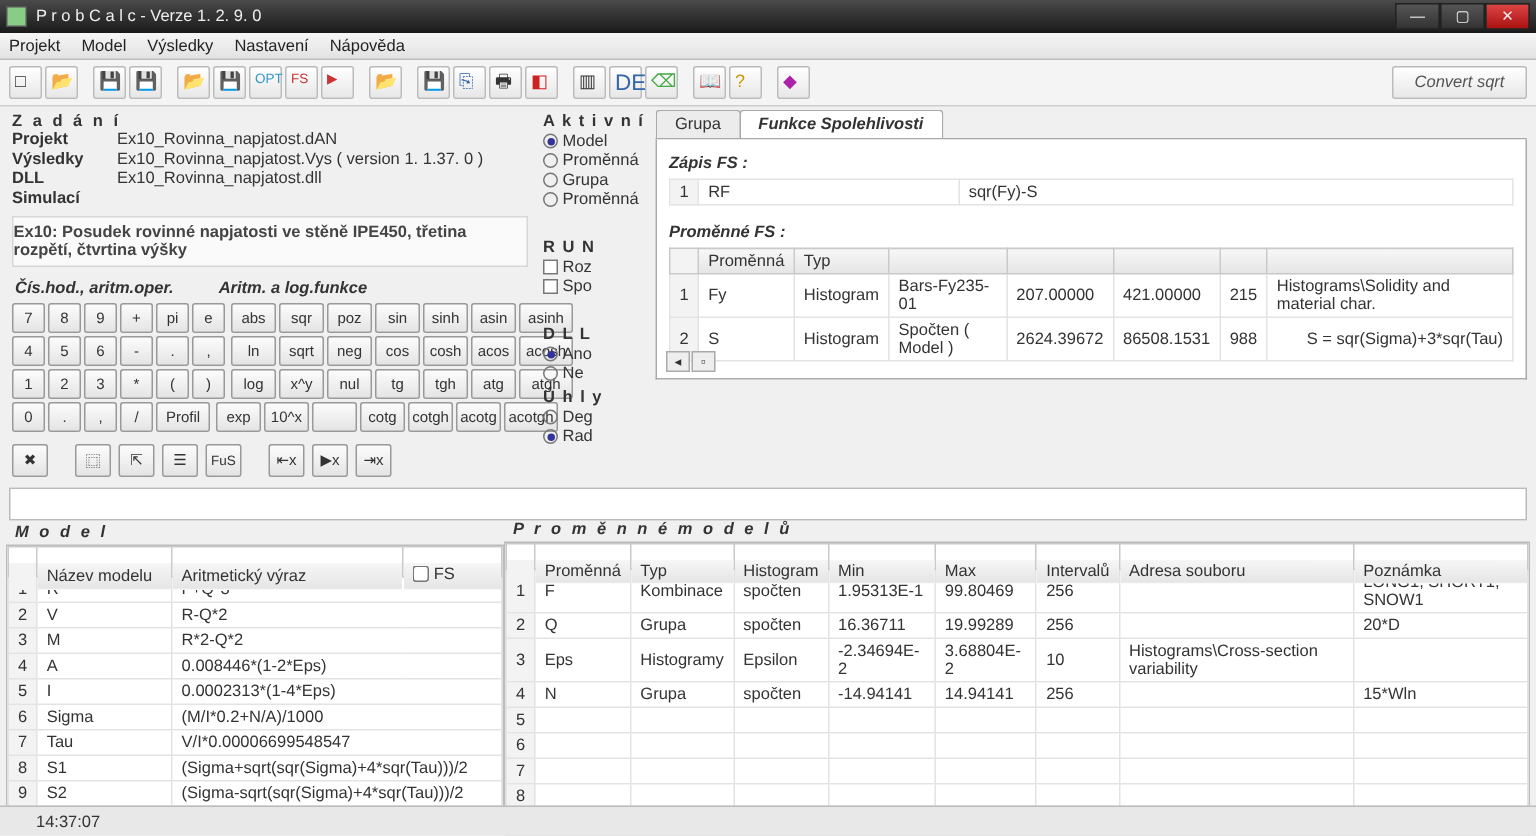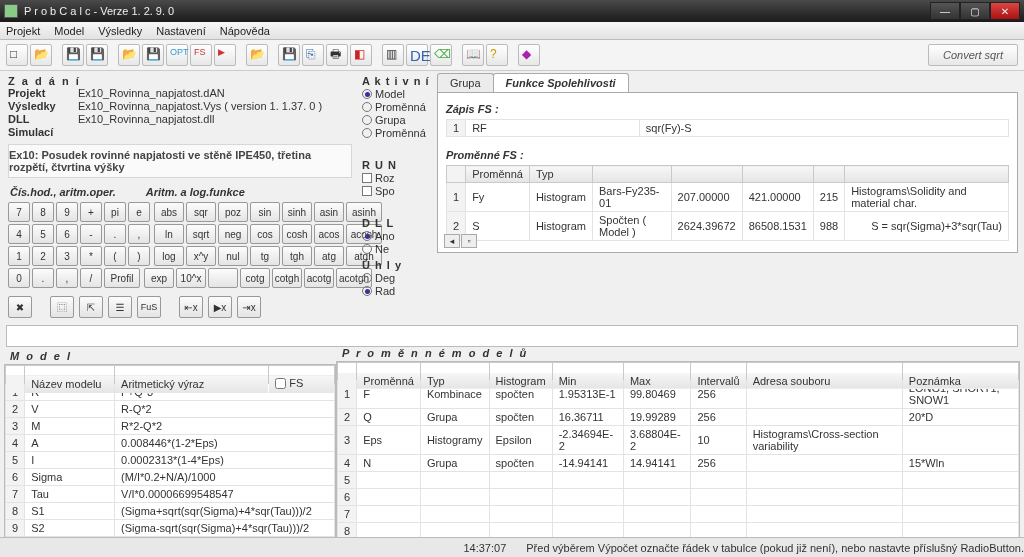--- a/index.html
+++ b/index.html
@@ -74,21 +74,21 @@
 .panel.model { width:332px; }
 .panel.prom { flex:1; }
 .panelhdr { font-style:italic; font-weight:bold; letter-spacing:2px; padding:2px 6px; }
 .gridwrap { flex:1; border:1px solid #bbb; background:#fff; overflow:hidden; position:relative; }
 .gridwrap .grd { border:none; }
 .gridwrap .grd th { position:sticky; top:10px; }
 .bottomscroll { height:16px; background:#eee; border:1px solid #bbb; border-top:none; display:flex; }
 .bottomscroll .arrbtn { height:14px; }
 
 
-.statusbar { position:absolute; bottom:0; left:0; right:0; height:20px; background:#e8e8e8; border-top:1px solid #bbb; display:flex; align-items:center; padding:0 0; gap:20px;justify-content:flex-end; }
+.statusbar { position:absolute; bottom:0; left:0; right:0; height:20px; background:#e8e8e8; border-top:1px solid #bbb; display:flex; align-items:center; padding:0 24px; gap:20px; }
 
 .chklabel { display:inline-flex; align-items:center; gap:3px; }
 input[type=checkbox]{ width:11px; height:11px; margin:0;}
 
 </style>
 </head>
 <body>
 
 <div class="titlebar">
   <div class="icon"></div>
@@ -571,14 +571,13 @@
     <div class="bottomscroll">
         <div class="arrbtn">◂</div>
         <div style="flex:1"></div>
         <div class="arrbtn">▸</div>
       </div>
   </div>
 </div>
 
 <div class="statusbar">
   <span>14:37:07</span>
-  <span>Před výběrem Výpočet označte řádek v tabulce (pokud již není), nebo nastavte příslušný RadioButton.</span>
 </div>
 
 </body></html>

